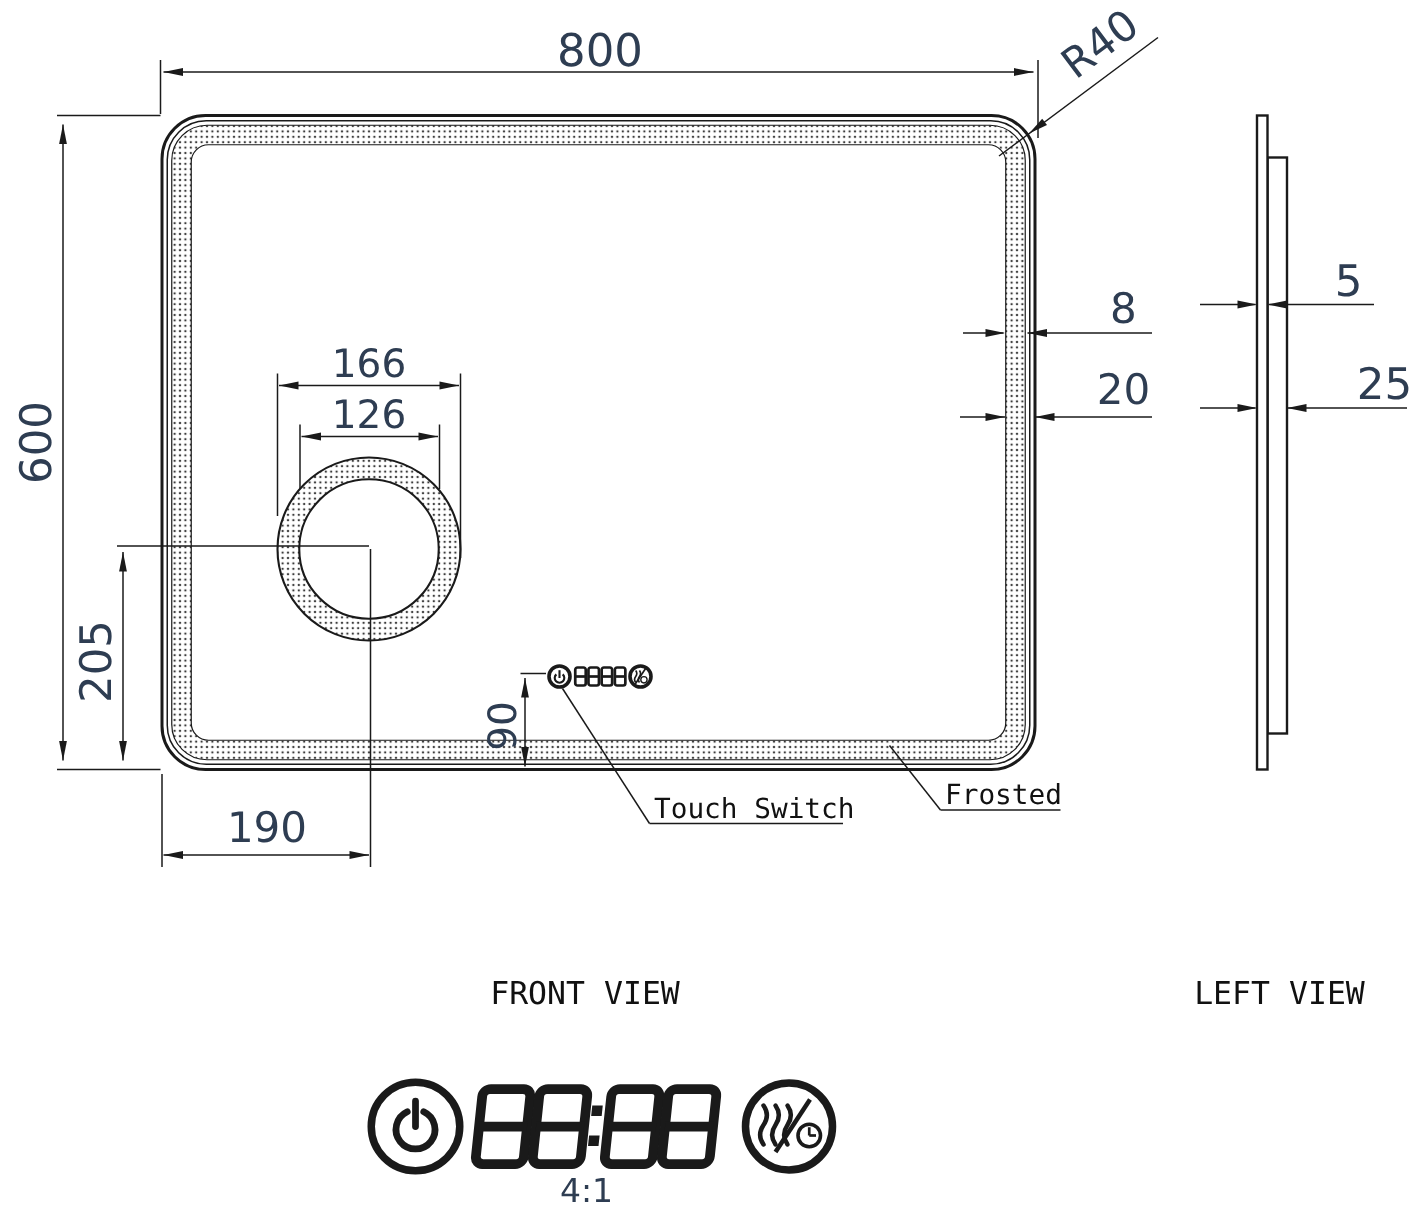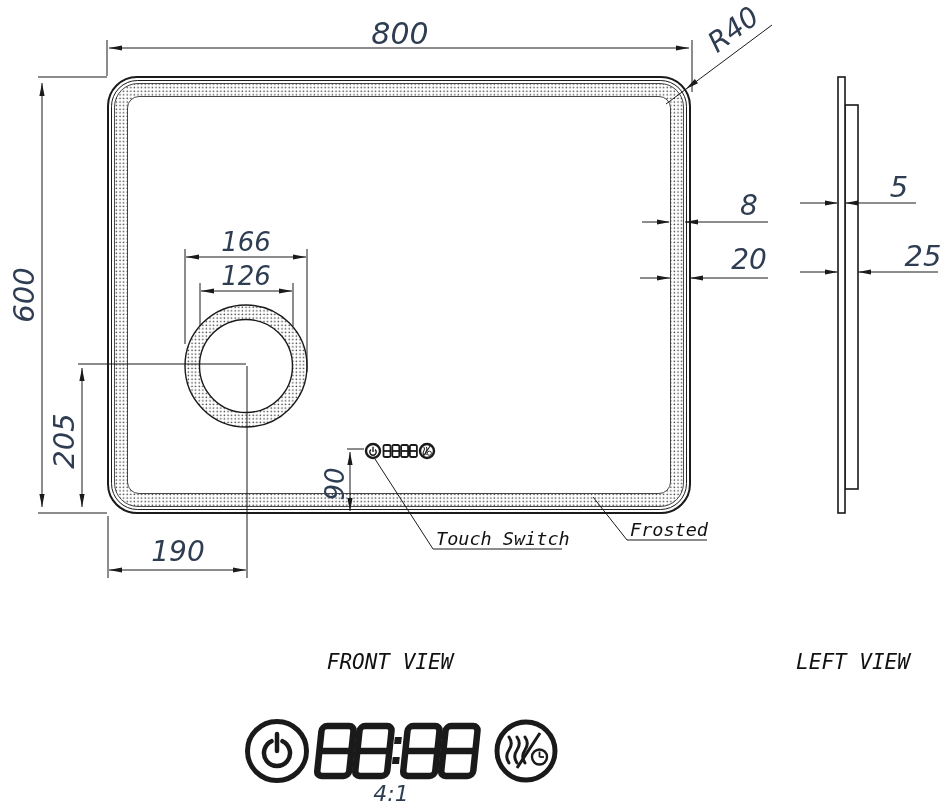--- a/index.html
+++ b/index.html
@@ -1,21 +1,21 @@
 <!DOCTYPE html>
 <html style="--line: #1a1a1a; --dim-text: #2e3d52; --label-text: #111111;"><head>
 <meta charset="utf-8">
 <style>
   :root{
     --line:#1a1a1a;
     --dim-text:#2e3d52;
     --label-text:#111111;
   }
   html,body{margin:0;padding:0;background:#fff;}
-  .canvas{position:relative;width:950px;height:810px;background:#fff;overflow:hidden;font-style:italic;}
+  .canvas{position:relative;width:950px;height:810px;background:#fff;overflow:hidden;}
   svg{display:block;}
   .ln{stroke:var(--line);fill:none;}
   .lw2{stroke-width:2;}
   .lw16{stroke-width:1.6;}
   .lw1{stroke-width:1;}
   .thin{stroke-width:1;}
   .wh{fill:#ffffff;}
   .ar{fill:var(--line);stroke:none;}
   .dimtxt{fill:var(--dim-text);font-family:"DejaVu Sans",sans-serif;}
   .cadtxt{fill:var(--label-text);font-family:"DejaVu Sans Mono","Liberation Mono",monospace;}

